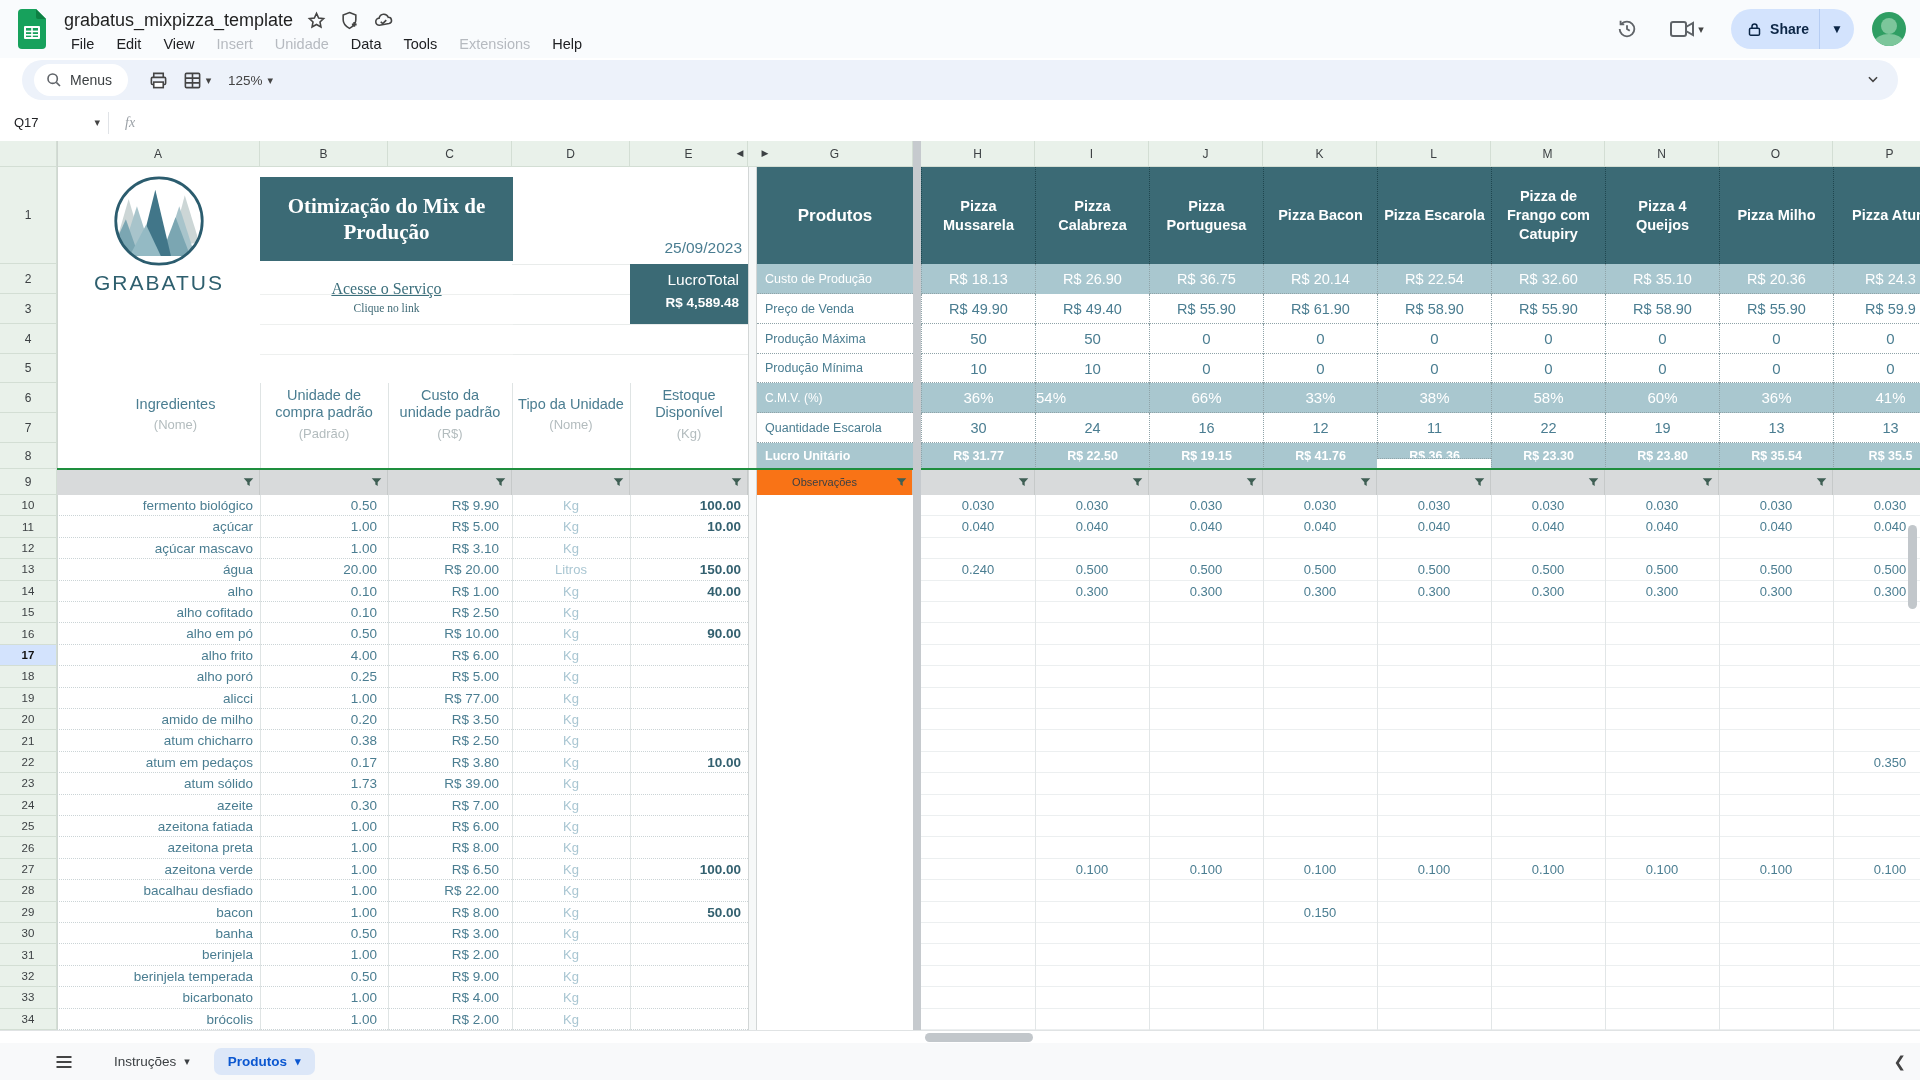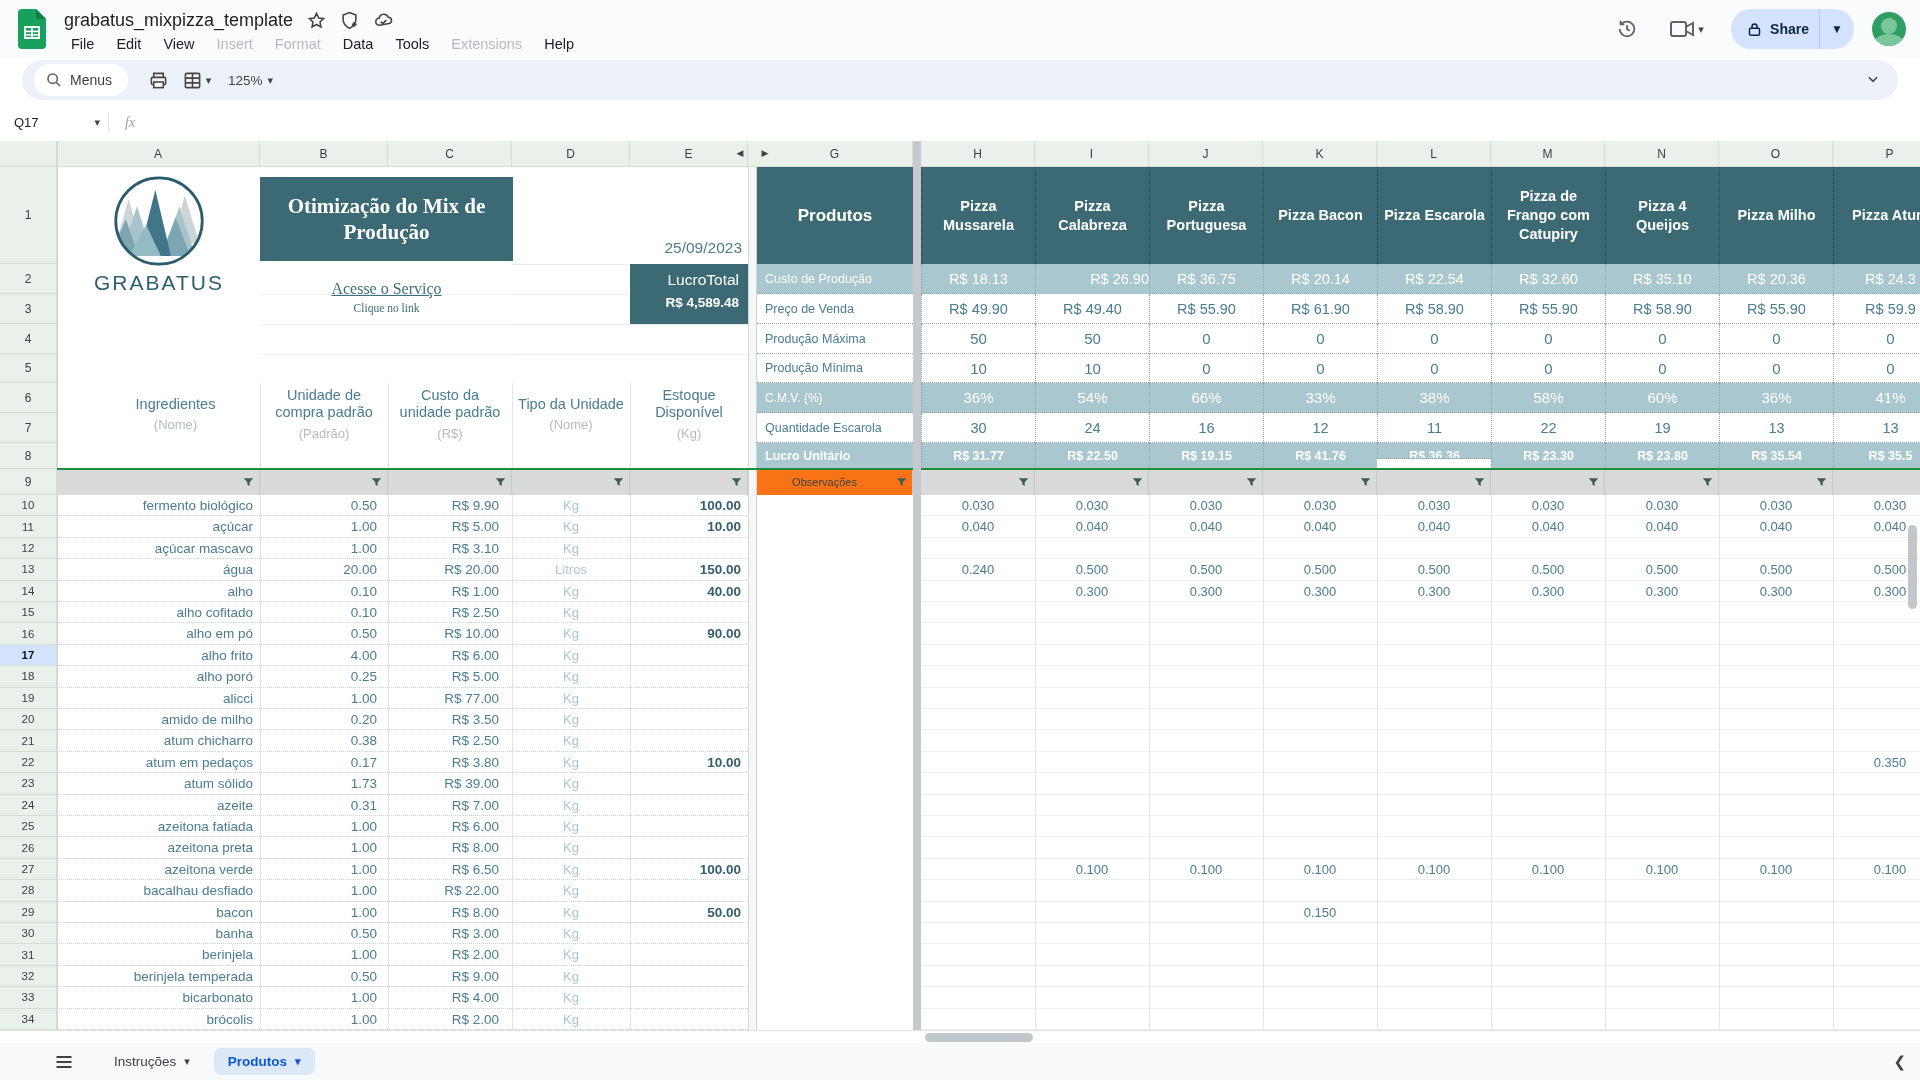--- a/index.html
+++ b/index.html
@@ -81,21 +81,21 @@
             <path d="M7 18a4.5 4.5 0 01-.5-9A6 6 0 0118 8a4 4 0 011 7.9z"></path>
             <path d="M8.5 13.5l2.5 2.5 4.5-4.5"></path>
           </svg>
       </span>
     </div>
     <nav class="menubar" id="menubar">
         <span class="menu-item">File</span>
         <span class="menu-item">Edit</span>
         <span class="menu-item">View</span>
         <span class="menu-item disabled">Insert</span>
-        <span class="menu-item disabled">Format</span>
+        <span class="menu-item disabled">Unidade</span>
         <span class="menu-item">Data</span>
         <span class="menu-item">Tools</span>
         <span class="menu-item disabled">Extensions</span>
         <span class="menu-item">Help</span>
       </nav>
     <div class="top-right">
       <span class="tool-ic">
         <svg width="22" height="22" viewBox="0 0 24 24" fill="none" stroke="#5f6368" stroke-width="2">
             <path d="M4 12a8 8 0 108-8 8.5 8.5 0 00-6.5 3"></path>
             <path d="M5 3v4h4"></path>
@@ -309,21 +309,21 @@
         <span style="font-size: 14.5px; font-weight: bold; color: rgb(255, 255, 255); line-height: 1.3; padding: 0px 4px;">Pizza 4 Queijos</span>
       </div>
       <div class="cell" style="left: 1719px; top: 167px; width: 114px; height: 97px; background: rgb(59, 106, 117); display: flex; align-items: center; justify-content: center; text-align: center; white-space: normal; border-left: 1px dotted rgba(10, 40, 48, 0.55);">
         <span style="font-size: 14.5px; font-weight: bold; color: rgb(255, 255, 255); line-height: 1.3; padding: 0px 4px;">Pizza Milho</span>
       </div>
       <div class="cell" style="left: 1833px; top: 167px; width: 114px; height: 97px; background: rgb(59, 106, 117); display: flex; align-items: center; justify-content: center; text-align: center; white-space: normal; border-left: 1px dotted rgba(10, 40, 48, 0.55);">
         <span style="font-size: 14.5px; font-weight: bold; color: rgb(255, 255, 255); line-height: 1.3; padding: 0px 4px;">Pizza Atum</span>
       </div>
       <div class="cell" style="left: 757px; top: 264px; width: 156px; height: 30px; background: rgb(169, 199, 207); color: rgb(255, 255, 255); font-size: 12.5px; font-weight: normal; line-height: 30px; padding-left: 8px; border-bottom: 1px dotted rgb(143, 163, 168);">Custo de Produção</div>
       <div class="cell" style="left: 921px; top: 264px; width: 114px; height: 30px; background: rgb(169, 199, 207); color: rgb(255, 255, 255); font-size: 14.5px; font-weight: normal; text-align: center; line-height: 30px; border-bottom: 1px dotted rgb(143, 163, 168); border-left: 1px dotted rgb(143, 163, 168);">R$ 18.13</div>
-      <div class="cell" style="left: 1035px; top: 264px; width: 114px; height: 42px; background: rgb(169, 199, 207); color: rgb(255, 255, 255); font-size: 14.5px; font-weight: normal; text-align: right; line-height: 30px; border-bottom: 1px dotted rgb(143, 163, 168); border-left: 1px dotted rgb(143, 163, 168);">R$ 26.90</div>
+      <div class="cell" style="left: 1035px; top: 264px; width: 114px; height: 42px; background: rgb(169, 199, 207); color: rgb(255, 255, 255); font-size: 14.5px; font-weight: normal; text-align: center; line-height: 30px; border-bottom: 1px dotted rgb(143, 163, 168); border-left: 1px dotted rgb(143, 163, 168);">R$ 26.90</div>
       <div class="cell" style="left: 1149px; top: 264px; width: 114px; height: 30px; background: rgb(169, 199, 207); color: rgb(255, 255, 255); font-size: 14.5px; font-weight: normal; text-align: center; line-height: 30px; border-bottom: 1px dotted rgb(143, 163, 168); border-left: 1px dotted rgb(143, 163, 168);">R$ 36.75</div>
       <div class="cell" style="left: 1263px; top: 264px; width: 114px; height: 30px; background: rgb(169, 199, 207); color: rgb(255, 255, 255); font-size: 14.5px; font-weight: normal; text-align: center; line-height: 30px; border-bottom: 1px dotted rgb(143, 163, 168); border-left: 1px dotted rgb(143, 163, 168);">R$ 20.14</div>
       <div class="cell" style="left: 1377px; top: 264px; width: 114px; height: 30px; background: rgb(169, 199, 207); color: rgb(255, 255, 255); font-size: 14.5px; font-weight: normal; text-align: center; line-height: 30px; border-bottom: 1px dotted rgb(143, 163, 168); border-left: 1px dotted rgb(143, 163, 168);">R$ 22.54</div>
       <div class="cell" style="left: 1491px; top: 264px; width: 114px; height: 30px; background: rgb(169, 199, 207); color: rgb(255, 255, 255); font-size: 14.5px; font-weight: normal; text-align: center; line-height: 30px; border-bottom: 1px dotted rgb(143, 163, 168); border-left: 1px dotted rgb(143, 163, 168);">R$ 32.60</div>
       <div class="cell" style="left: 1605px; top: 264px; width: 114px; height: 30px; background: rgb(169, 199, 207); color: rgb(255, 255, 255); font-size: 14.5px; font-weight: normal; text-align: center; line-height: 30px; border-bottom: 1px dotted rgb(143, 163, 168); border-left: 1px dotted rgb(143, 163, 168);">R$ 35.10</div>
       <div class="cell" style="left: 1719px; top: 264px; width: 114px; height: 30px; background: rgb(169, 199, 207); color: rgb(255, 255, 255); font-size: 14.5px; font-weight: normal; text-align: center; line-height: 30px; border-bottom: 1px dotted rgb(143, 163, 168); border-left: 1px dotted rgb(143, 163, 168);">R$ 20.36</div>
       <div class="cell" style="left: 1833px; top: 264px; width: 114px; height: 30px; background: rgb(169, 199, 207); color: rgb(255, 255, 255); font-size: 14.5px; font-weight: normal; text-align: center; line-height: 30px; border-bottom: 1px dotted rgb(143, 163, 168); border-left: 1px dotted rgb(143, 163, 168);">R$ 24.3</div>
       <div class="cell" style="left: 757px; top: 294px; width: 156px; height: 30px; background: rgb(255, 255, 255); color: rgb(74, 125, 145); font-size: 12.5px; font-weight: normal; line-height: 30px; padding-left: 8px; border-bottom: 1px dotted rgb(143, 163, 168);">Preço de Venda</div>
       <div class="cell" style="left: 921px; top: 294px; width: 114px; height: 30px; background: rgb(255, 255, 255); color: rgb(74, 125, 145); font-size: 14.5px; font-weight: normal; text-align: center; line-height: 30px; border-bottom: 1px dotted rgb(143, 163, 168); border-left: 1px dotted rgb(143, 163, 168);">R$ 49.90</div>
       <div class="cell" style="left: 1035px; top: 294px; width: 114px; height: 30px; background: rgb(255, 255, 255); color: rgb(74, 125, 145); font-size: 14.5px; font-weight: normal; text-align: center; line-height: 30px; border-bottom: 1px dotted rgb(143, 163, 168); border-left: 1px dotted rgb(143, 163, 168);">R$ 49.40</div>
@@ -349,21 +349,21 @@
       <div class="cell" style="left: 1035px; top: 354px; width: 114px; height: 29px; background: rgb(255, 255, 255); color: rgb(74, 125, 145); font-size: 15px; font-weight: normal; text-align: center; line-height: 29px; border-bottom: 1px dotted rgb(143, 163, 168); border-left: 1px dotted rgb(143, 163, 168);">10</div>
       <div class="cell" style="left: 1149px; top: 354px; width: 114px; height: 29px; background: rgb(255, 255, 255); color: rgb(74, 125, 145); font-size: 15px; font-weight: normal; text-align: center; line-height: 29px; border-bottom: 1px dotted rgb(143, 163, 168); border-left: 1px dotted rgb(143, 163, 168);">0</div>
       <div class="cell" style="left: 1263px; top: 354px; width: 114px; height: 29px; background: rgb(255, 255, 255); color: rgb(74, 125, 145); font-size: 15px; font-weight: normal; text-align: center; line-height: 29px; border-bottom: 1px dotted rgb(143, 163, 168); border-left: 1px dotted rgb(143, 163, 168);">0</div>
       <div class="cell" style="left: 1377px; top: 354px; width: 114px; height: 29px; background: rgb(255, 255, 255); color: rgb(74, 125, 145); font-size: 15px; font-weight: normal; text-align: center; line-height: 29px; border-bottom: 1px dotted rgb(143, 163, 168); border-left: 1px dotted rgb(143, 163, 168);">0</div>
       <div class="cell" style="left: 1491px; top: 354px; width: 114px; height: 29px; background: rgb(255, 255, 255); color: rgb(74, 125, 145); font-size: 15px; font-weight: normal; text-align: center; line-height: 29px; border-bottom: 1px dotted rgb(143, 163, 168); border-left: 1px dotted rgb(143, 163, 168);">0</div>
       <div class="cell" style="left: 1605px; top: 354px; width: 114px; height: 29px; background: rgb(255, 255, 255); color: rgb(74, 125, 145); font-size: 15px; font-weight: normal; text-align: center; line-height: 29px; border-bottom: 1px dotted rgb(143, 163, 168); border-left: 1px dotted rgb(143, 163, 168);">0</div>
       <div class="cell" style="left: 1719px; top: 354px; width: 114px; height: 29px; background: rgb(255, 255, 255); color: rgb(74, 125, 145); font-size: 15px; font-weight: normal; text-align: center; line-height: 29px; border-bottom: 1px dotted rgb(143, 163, 168); border-left: 1px dotted rgb(143, 163, 168);">0</div>
       <div class="cell" style="left: 1833px; top: 354px; width: 114px; height: 29px; background: rgb(255, 255, 255); color: rgb(74, 125, 145); font-size: 15px; font-weight: normal; text-align: center; line-height: 29px; border-bottom: 1px dotted rgb(143, 163, 168); border-left: 1px dotted rgb(143, 163, 168);">0</div>
       <div class="cell" style="left: 757px; top: 383px; width: 156px; height: 30px; background: rgb(169, 199, 207); color: rgb(255, 255, 255); font-size: 12px; font-weight: normal; line-height: 30px; padding-left: 8px; border-bottom: 1px dotted rgb(143, 163, 168);">C.M.V. (%)</div>
       <div class="cell" style="left: 921px; top: 383px; width: 114px; height: 30px; background: rgb(169, 199, 207); color: rgb(255, 255, 255); font-size: 15px; font-weight: normal; text-align: center; line-height: 30px; border-bottom: 1px dotted rgb(143, 163, 168); border-left: 1px dotted rgb(143, 163, 168);">36%</div>
-      <div class="cell" style="left: 1035px; top: 383px; width: 114px; height: 30px; background: rgb(169, 199, 207); color: rgb(255, 255, 255); font-size: 15px; font-weight: normal; text-align: center; line-height: 30px; border-bottom: 1px dotted rgb(143, 163, 168); border-left: 1px dotted rgb(143, 163, 168);">54%</div>
+      <div class="cell" style="left: 1035px; top: 383px; width: 114px; height: 30px; background: rgb(169, 199, 207); color: rgb(255, 255, 255); font-size: 15px; font-weight: normal; text-align: left; line-height: 30px; border-bottom: 1px dotted rgb(143, 163, 168); border-left: 1px dotted rgb(143, 163, 168);">54%</div>
       <div class="cell" style="left: 1149px; top: 383px; width: 114px; height: 30px; background: rgb(169, 199, 207); color: rgb(255, 255, 255); font-size: 15px; font-weight: normal; text-align: center; line-height: 30px; border-bottom: 1px dotted rgb(143, 163, 168); border-left: 1px dotted rgb(143, 163, 168);">66%</div>
       <div class="cell" style="left: 1263px; top: 383px; width: 114px; height: 30px; background: rgb(169, 199, 207); color: rgb(255, 255, 255); font-size: 15px; font-weight: normal; text-align: center; line-height: 30px; border-bottom: 1px dotted rgb(143, 163, 168); border-left: 1px dotted rgb(143, 163, 168);">33%</div>
       <div class="cell" style="left: 1377px; top: 383px; width: 114px; height: 30px; background: rgb(169, 199, 207); color: rgb(255, 255, 255); font-size: 15px; font-weight: normal; text-align: center; line-height: 30px; border-bottom: 1px dotted rgb(143, 163, 168); border-left: 1px dotted rgb(143, 163, 168);">38%</div>
       <div class="cell" style="left: 1491px; top: 383px; width: 114px; height: 30px; background: rgb(169, 199, 207); color: rgb(255, 255, 255); font-size: 15px; font-weight: normal; text-align: center; line-height: 30px; border-bottom: 1px dotted rgb(143, 163, 168); border-left: 1px dotted rgb(143, 163, 168);">58%</div>
       <div class="cell" style="left: 1605px; top: 383px; width: 114px; height: 30px; background: rgb(169, 199, 207); color: rgb(255, 255, 255); font-size: 15px; font-weight: normal; text-align: center; line-height: 30px; border-bottom: 1px dotted rgb(143, 163, 168); border-left: 1px dotted rgb(143, 163, 168);">60%</div>
       <div class="cell" style="left: 1719px; top: 383px; width: 114px; height: 30px; background: rgb(169, 199, 207); color: rgb(255, 255, 255); font-size: 15px; font-weight: normal; text-align: center; line-height: 30px; border-bottom: 1px dotted rgb(143, 163, 168); border-left: 1px dotted rgb(143, 163, 168);">36%</div>
       <div class="cell" style="left: 1833px; top: 383px; width: 114px; height: 30px; background: rgb(169, 199, 207); color: rgb(255, 255, 255); font-size: 15px; font-weight: normal; text-align: center; line-height: 30px; border-bottom: 1px dotted rgb(143, 163, 168); border-left: 1px dotted rgb(143, 163, 168);">41%</div>
       <div class="cell" style="left: 757px; top: 413px; width: 156px; height: 30px; background: rgb(255, 255, 255); color: rgb(74, 125, 145); font-size: 12.5px; font-weight: normal; line-height: 30px; padding-left: 8px; border-bottom: 1px dotted rgb(143, 163, 168);">Quantidade Escarola</div>
       <div class="cell" style="left: 921px; top: 413px; width: 114px; height: 30px; background: rgb(255, 255, 255); color: rgb(74, 125, 145); font-size: 14.5px; font-weight: normal; text-align: center; line-height: 30px; border-bottom: 1px dotted rgb(143, 163, 168); border-left: 1px dotted rgb(143, 163, 168);">30</div>
       <div class="cell" style="left: 1035px; top: 413px; width: 114px; height: 30px; background: rgb(255, 255, 255); color: rgb(74, 125, 145); font-size: 14.5px; font-weight: normal; text-align: center; line-height: 30px; border-bottom: 1px dotted rgb(143, 163, 168); border-left: 1px dotted rgb(143, 163, 168);">24</div>
@@ -616,21 +616,21 @@
       <div class="cell" style="left: 57px; top: 793.6px; width: 691px; height: 1px; border-bottom: 1px dotted rgb(203, 212, 214);"></div>
       <div class="cell" style="left: 921px; top: 793.6px; width: 999px; height: 1px; background: rgb(236, 239, 240);"></div>
       <div class="cell" style="left: 57px; top: 773.2px; width: 203px; height: 21.4px; text-align: right; padding-right: 7px; font-size: 13.5px; color: rgb(74, 125, 145); line-height: 21.4px;">atum sólido</div>
       <div class="cell" style="left: 260px; top: 773.2px; width: 128px; height: 21.4px; text-align: right; padding-right: 11px; font-size: 13.5px; color: rgb(74, 125, 145); line-height: 21.4px;">1.73</div>
       <div class="cell" style="left: 388px; top: 773.2px; width: 124px; height: 21.4px; text-align: right; padding-right: 13px; font-size: 13.5px; color: rgb(74, 125, 145); line-height: 21.4px;">R$ 39.00</div>
       <div class="cell" style="left: 512px; top: 773.2px; width: 118px; height: 21.4px; text-align: center; font-size: 13px; color: rgb(169, 198, 210); line-height: 21.4px;">Kg</div>
       <div class="cell" style="left: 630px; top: 773.2px; width: 118px; height: 21.4px; text-align: right; padding-right: 7px; font-size: 13.5px; font-weight: bold; color: rgb(51, 96, 111); line-height: 21.4px;"></div>
       <div class="cell" style="left: 57px; top: 815px; width: 691px; height: 1px; border-bottom: 1px dotted rgb(203, 212, 214);"></div>
       <div class="cell" style="left: 921px; top: 815px; width: 999px; height: 1px; background: rgb(236, 239, 240);"></div>
       <div class="cell" style="left: 57px; top: 794.6px; width: 203px; height: 21.4px; text-align: right; padding-right: 7px; font-size: 13.5px; color: rgb(74, 125, 145); line-height: 21.4px;">azeite</div>
-      <div class="cell" style="left: 260px; top: 794.6px; width: 128px; height: 21.4px; text-align: right; padding-right: 11px; font-size: 13.5px; color: rgb(74, 125, 145); line-height: 21.4px;">0.31</div>
+      <div class="cell" style="left: 260px; top: 794.6px; width: 128px; height: 21.4px; text-align: right; padding-right: 11px; font-size: 13.5px; color: rgb(74, 125, 145); line-height: 21.4px;">0.30</div>
       <div class="cell" style="left: 388px; top: 794.6px; width: 124px; height: 21.4px; text-align: right; padding-right: 13px; font-size: 13.5px; color: rgb(74, 125, 145); line-height: 21.4px;">R$ 7.00</div>
       <div class="cell" style="left: 512px; top: 794.6px; width: 118px; height: 21.4px; text-align: center; font-size: 13px; color: rgb(169, 198, 210); line-height: 21.4px;">Kg</div>
       <div class="cell" style="left: 630px; top: 794.6px; width: 118px; height: 21.4px; text-align: right; padding-right: 7px; font-size: 13.5px; font-weight: bold; color: rgb(51, 96, 111); line-height: 21.4px;"></div>
       <div class="cell" style="left: 57px; top: 836.4px; width: 691px; height: 1px; border-bottom: 1px dotted rgb(203, 212, 214);"></div>
       <div class="cell" style="left: 921px; top: 836.4px; width: 999px; height: 1px; background: rgb(236, 239, 240);"></div>
       <div class="cell" style="left: 57px; top: 816px; width: 203px; height: 21.4px; text-align: right; padding-right: 7px; font-size: 13.5px; color: rgb(74, 125, 145); line-height: 21.4px;">azeitona fatiada</div>
       <div class="cell" style="left: 260px; top: 816px; width: 128px; height: 21.4px; text-align: right; padding-right: 11px; font-size: 13.5px; color: rgb(74, 125, 145); line-height: 21.4px;">1.00</div>
       <div class="cell" style="left: 388px; top: 816px; width: 124px; height: 21.4px; text-align: right; padding-right: 13px; font-size: 13.5px; color: rgb(74, 125, 145); line-height: 21.4px;">R$ 6.00</div>
       <div class="cell" style="left: 512px; top: 816px; width: 118px; height: 21.4px; text-align: center; font-size: 13px; color: rgb(169, 198, 210); line-height: 21.4px;">Kg</div>
       <div class="cell" style="left: 630px; top: 816px; width: 118px; height: 21.4px; text-align: right; padding-right: 7px; font-size: 13.5px; font-weight: bold; color: rgb(51, 96, 111); line-height: 21.4px;"></div>

